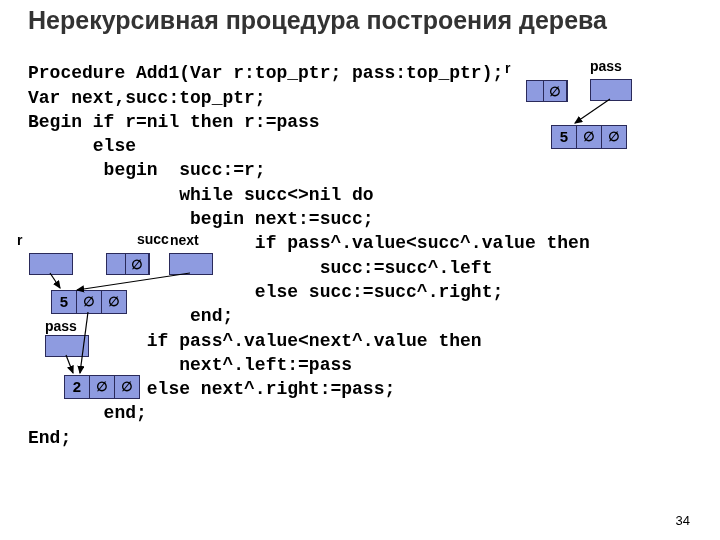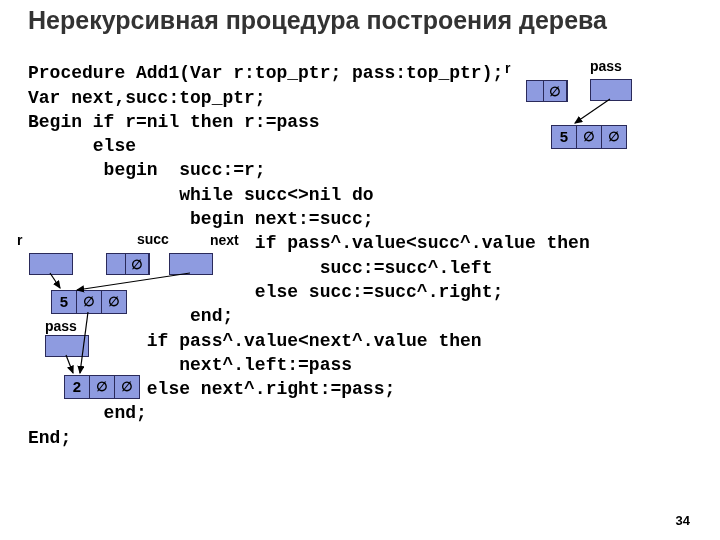--- a/index.html
+++ b/index.html
@@ -25,21 +25,21 @@
     white-space: pre;
     color: #000;
     padding-left: 28px;
     line-height: 1.35;
   }
   .slide-num {
     position: absolute;
     right: 30px;
     bottom: 12px;
     font-size: 13px;
-    font-weight: bold;
+    font-weight: normal;
     font-family: Arial, sans-serif;
   }
   .lbl {
     position: absolute;
     font-family: Arial, sans-serif;
     font-size: 14px;
     font-weight: bold;
     color: #000;
   }
   .box {
@@ -104,21 +104,21 @@
   <defs>
     <marker id="ah" markerWidth="8" markerHeight="8" refX="6" refY="3" orient="auto">
       <path d="M0,0 L7,3 L0,6 Z" fill="#000"></path>
     </marker>
   </defs>
   <line x1="610" y1="99" x2="575" y2="123" stroke="#000" stroke-width="1.2" marker-end="url(#ah)"></line>
 </svg>
 
 <div class="lbl" style="left:17px;top:232px;">r</div>
 <div class="lbl" style="left:105px;top:231px;margin-left:32px;">succ</div>
-<div class="lbl" style="left:170px;top:232px;margin-left:40px;">next</div>
+<div class="lbl" style="left:170px;top:232px;">next</div>
 <div class="lbl" style="left:45px;top:318px;">pass</div>
 
 <div class="box" style="left:29px;top:253px;width:42px;height:20px;"></div>
 <div class="box" style="left:106px;top:253px;width:42px;height:20px;"></div>
 <div class="cell nil" style="left:125px;top:253px;width:22px;height:20px;">∅</div>
 <div class="box" style="left:169px;top:253px;width:42px;height:20px;"></div>
 
 <div class="cell" style="left:51px;top:290px;width:24px;height:22px;">5</div>
 <div class="cell nil" style="left:76px;top:290px;width:24px;height:22px;">∅</div>
 <div class="cell nil" style="left:101px;top:290px;width:24px;height:22px;">∅</div>

